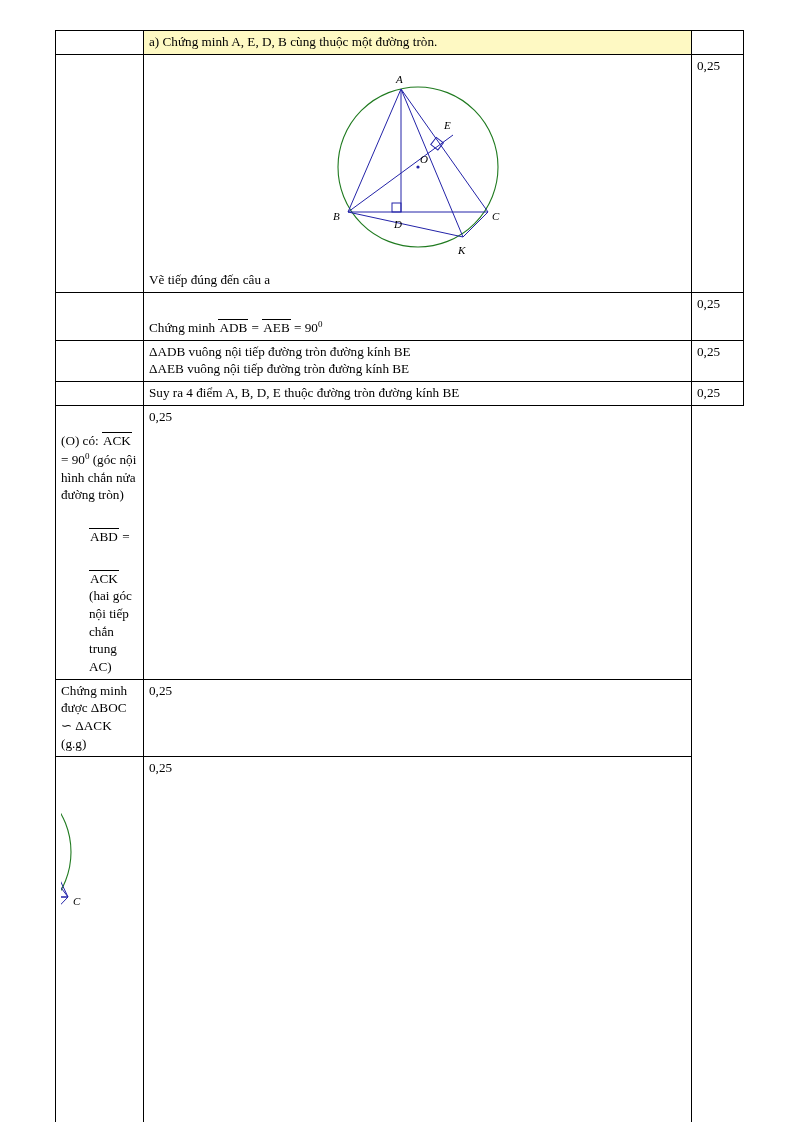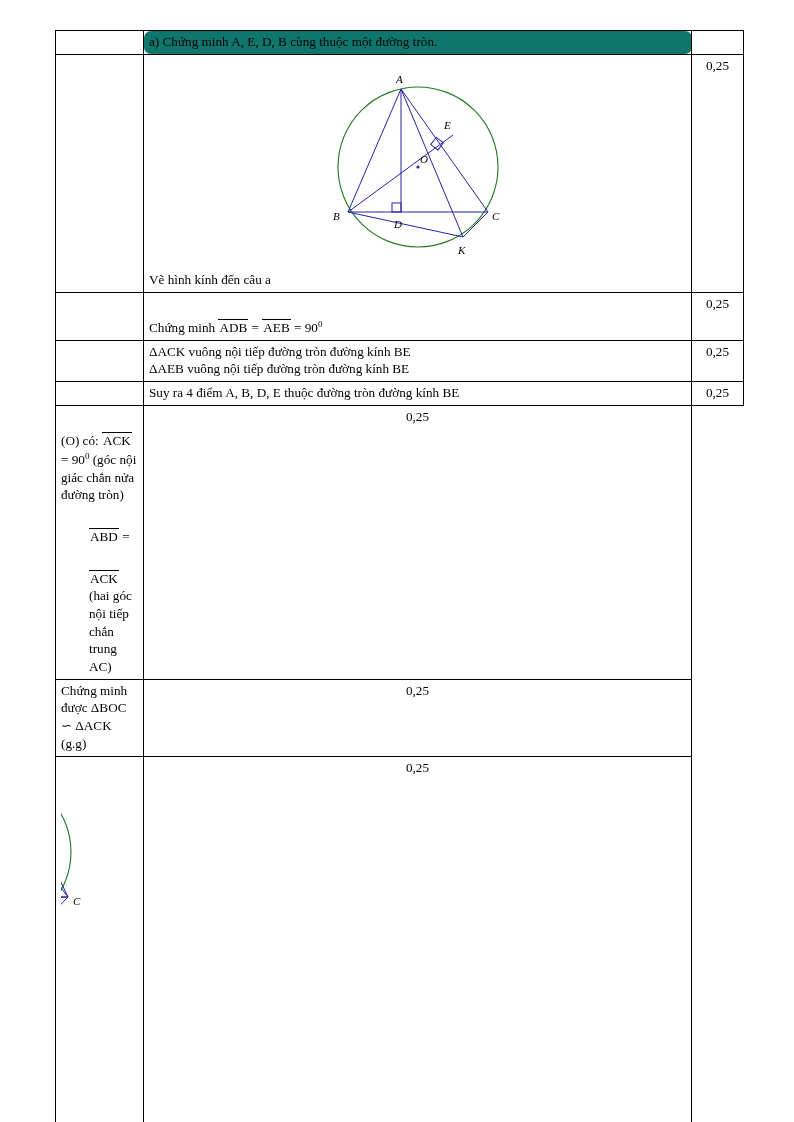--- a/index.html
+++ b/index.html
@@ -29,25 +29,24 @@
     border: 1px solid #000000;
     padding: 2px 5px 3px 5px;
     font-size: 13.2px;
     line-height: 1.34;
     vertical-align: top;
   }
   col.c-label { width: 88px; }
   col.c-body  { width: 548px; }
   col.c-pts   { width: 52px; }
   td.pts {
-    text-align: center;
+    text-align: left;
   }
   td.shade {
-    background: #0f766e;
-    border-radius: 7px;
+    background: #fef9c3;
   }
   .sup { font-size: 9px; vertical-align: super; }
 
   
   .ang {
     border-top: 1px solid #000;
     padding: 0 1px;
     display: inline-block;
     line-height: 1.15;
     margin-top: 24px;
@@ -99,53 +98,53 @@
           <circle cx="150" cy="110" r="1.6" fill="#2323a8"></circle>
           <text x="128" y="26" font-family="Liberation Serif, serif" font-size="11" font-style="italic" fill="#000">A</text>
           <text x="176" y="72" font-family="Liberation Serif, serif" font-size="11" font-style="italic" fill="#000">E</text>
           <text x="152" y="106" font-family="Liberation Serif, serif" font-size="11" font-style="italic" fill="#000">O</text>
           <text x="65" y="163" font-family="Liberation Serif, serif" font-size="11" font-style="italic" fill="#000">B</text>
           <text x="126" y="171" font-family="Liberation Serif, serif" font-size="11" font-style="italic" fill="#000">D</text>
           <text x="224" y="163" font-family="Liberation Serif, serif" font-size="11" font-style="italic" fill="#000">C</text>
           <text x="190" y="197" font-family="Liberation Serif, serif" font-size="11" font-style="italic" fill="#000">K</text>
         </svg>
       </div>
-      <div>Vẽ hình kính đến câu a</div>
+      <div>Vẽ tiếp đúng đến câu a</div>
     </td>
     <td class="pts">0,25</td>
   </tr>
 
   <tr>
     <td></td>
     <td>
       <span>Chứng minh </span><span class="ang">ADB</span><span> = </span><span class="ang">AEB</span><span> = 90</span><span class="sup">0</span>
     </td>
     <td class="pts">0,25</td>
   </tr>
 
   <tr>
     <td></td>
     <td>
-      <div>ΔACK vuông nội tiếp đường tròn đường kính BE</div>
+      <div>ΔADB vuông nội tiếp đường tròn đường kính BE</div>
       <div>ΔAEB vuông nội tiếp đường tròn đường kính BE</div>
     </td>
     <td class="pts">0,25</td>
   </tr>
 
   <tr>
     <td></td>
     <td>Suy ra 4 điểm A, B, D, E thuộc đường tròn đường kính BE</td>
     <td class="pts">0,25</td>
   </tr>
 
 
   <tr>
     <td>
       <div>
-        <span>(O) có: </span><span class="ang">ACK</span><span> = 90</span><span class="sup">0</span><span> (góc nội giác chắn nửa đường tròn)</span>
+        <span>(O) có: </span><span class="ang">ACK</span><span> = 90</span><span class="sup">0</span><span> (góc nội hình chắn nửa đường tròn)</span>
       </div>
       <div style="padding-left:28px">
         <span class="ang">ABD</span><span> = </span><span class="ang">ACK</span><span> (hai góc nội tiếp chắn trung AC)</span>
       </div>
     </td>
     <td class="pts">0,25</td>
 
   </tr>
 
   <tr>

